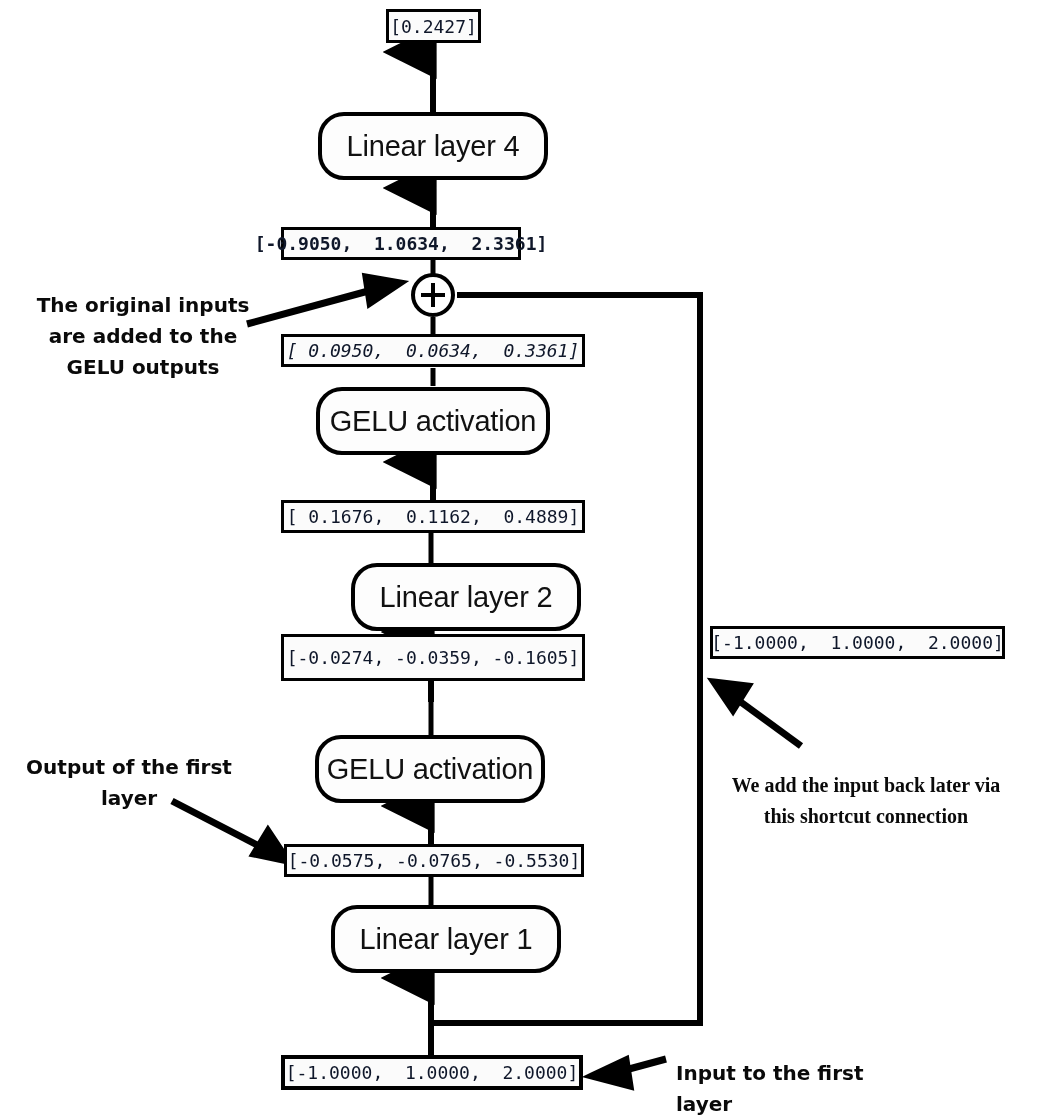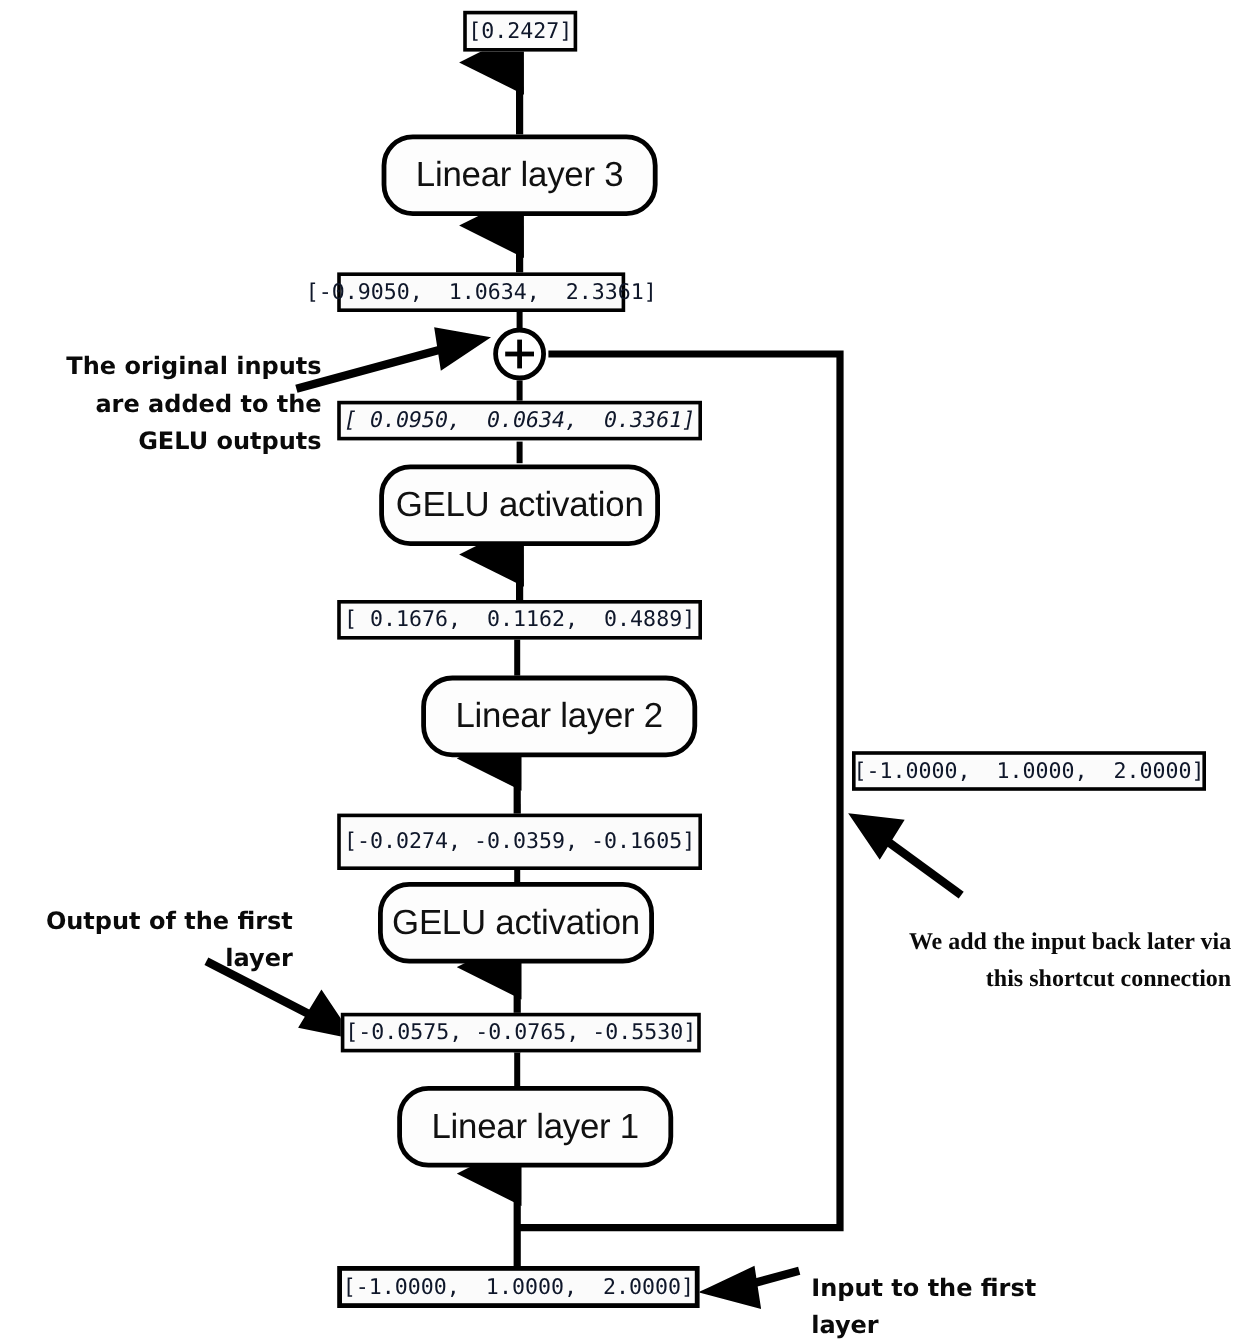--- a/index.html
+++ b/index.html
@@ -93,21 +93,21 @@
   }
 
   
   .note {
     position: absolute;
     font-family: "DejaVu Sans", sans-serif;
     font-weight: bold;
     font-size: 20px;
     line-height: 1.55;
     color: #0a0a0a;
-    text-align: right;
+    text-align: center;
     z-index: 3;
   }
   .note-left-top   { left: 18px;  top: 290px;  width: 250px; }
   .note-left-mid   { left: 14px;  top: 752px;  width: 230px; }
   .note-right-bot  { left: 706px; top: 770px;  width: 320px; }
   .note-bottom     { left: 676px; top: 1058px; width: 240px; text-align: left; }
 </style>
 </head>
 <body>
 
@@ -160,38 +160,38 @@
       <line x1="801" y1="746" x2="738" y2="700"></line>
       <polygon points="714,682 748,686 733,710"></polygon>
 
       <line x1="666" y1="1059" x2="618" y2="1072"></line>
       <polygon points="592,1076 626,1060 630,1086"></polygon>
     </g>
   </svg>
 
   <div class="tensor" style="left:386px; top:9px; width:95px; height:34px;">[0.2427]</div>
 
-  <div class="block" style="left:318px; top:112px; width:230px; height:68px;">Linear layer 3</div>
-
-  <div class="tensor" style="left:281px; top:227px; width:240px; height:33px;">[-0.9050,  1.0634,  2.3361]</div>
+  <div class="block" style="left:318px; top:112px; width:230px; height:68px;">Linear layer 4</div>
+
+  <div class="tensor" style="left:281px; top:227px; width:240px; height:33px;font-weight:bold;">[-0.9050,  1.0634,  2.3361]</div>
 
   <div class="plus-node" style="left:411px; top:273px;">
     <span class="bar-h"></span>
     <span class="bar-v"></span>
   </div>
 
   <div class="tensor" style="left:281px; top:334px; width:304px; height:33px;font-style:italic;">[ 0.0950,  0.0634,  0.3361]</div>
 
   <div class="block" style="left:316px; top:387px; width:234px; height:68px;">GELU activation</div>
 
   <div class="tensor" style="left:281px; top:500px; width:304px; height:33px;">[ 0.1676,  0.1162,  0.4889]</div>
 
   <div class="block" style="left:315px; top:563px; width:230px; height:68px;margin-left:36px;">Linear layer 2</div>
 
-  <div class="tensor" style="left:281px; top:678px; width:304px; height:47px;">[-0.0274, -0.0359, -0.1605]</div>
+  <div class="tensor" style="left:281px; top:634px; width:304px; height:47px;">[-0.0274, -0.0359, -0.1605]</div>
 
   <div class="block" style="left:315px; top:735px; width:230px; height:68px;">GELU activation</div>
 
   <div class="tensor" style="left:284px; top:844px; width:300px; height:33px;">[-0.0575, -0.0765, -0.5530]</div>
 
   <div class="block" style="left:315px; top:905px; width:230px; height:68px;margin-left:16px;">Linear layer 1</div>
 
   <div class="tensor" style="left:281px; top:1055px; width:302px; height:35px; border-width:4px;">[-1.0000,  1.0000,  2.0000]</div>
 
   <div class="tensor" style="left:710px; top:626px; width:295px; height:33px;">[-1.0000,  1.0000,  2.0000]</div>

